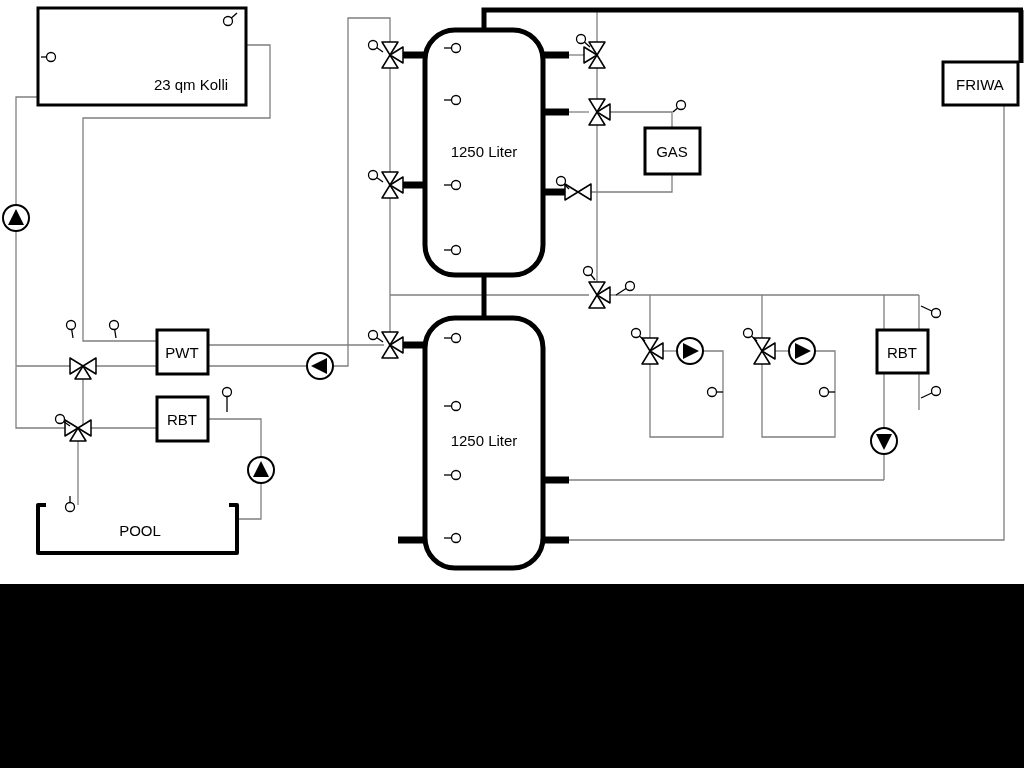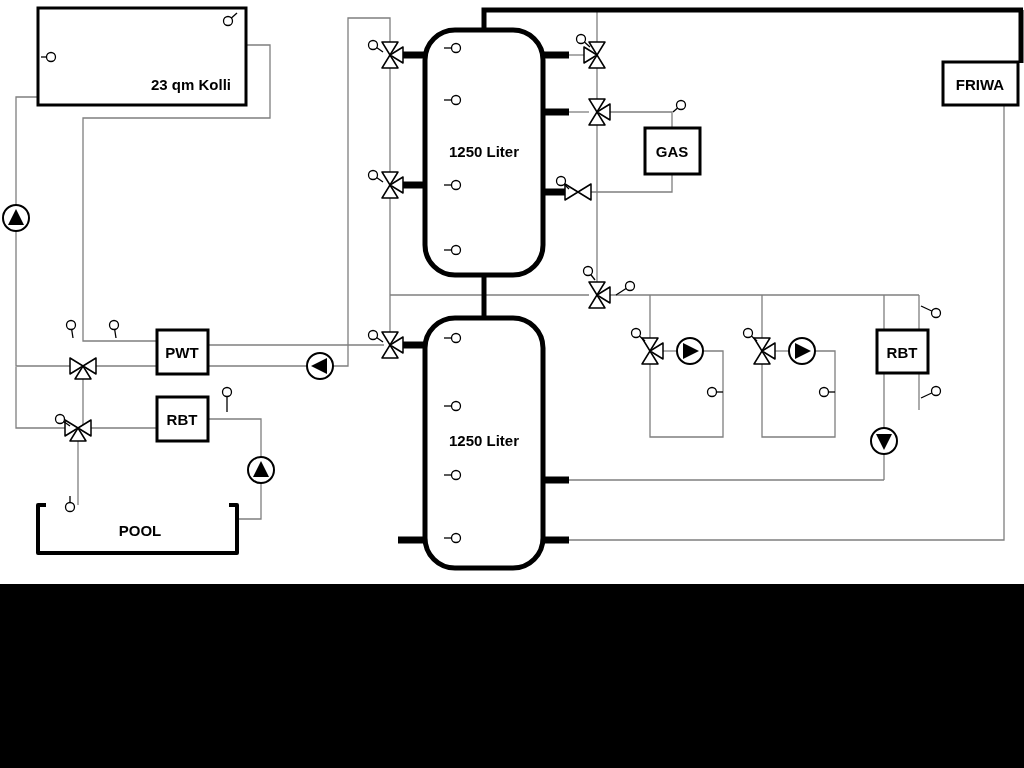--- a/index.html
+++ b/index.html
@@ -1,16 +1,16 @@
 <!DOCTYPE html>
 <html><head>
 <meta charset="utf-8">
 <style>
   html,body{margin:0;padding:0;background:#000;}
-  .stage{position:relative;width:1024px;height:768px;background:#ffffff;overflow:hidden;font-weight:bold;}
+  .stage{position:relative;width:1024px;height:768px;background:#ffffff;overflow:hidden;}
   svg{display:block;}
   .thin{stroke:#7f7f7f;stroke-width:1.3;fill:none;}
   .thick{stroke:#000;fill:none;}
   .box{fill:#fff;stroke:#000;stroke-width:3;}
   .tank{fill:#fff;stroke:#000;stroke-width:5;}
   .pool{fill:none;stroke:#000;stroke-width:4;stroke-linejoin:round;}
   .lbl{font-family:"Liberation Sans",sans-serif;font-size:15px;fill:#000;text-anchor:middle;}
   .pumpc{fill:#fff;stroke:#000;stroke-width:2;}
   .ptri{fill:#000;stroke:none;}
   .valve{fill:#fff;stroke:#000;stroke-width:1.5;stroke-linejoin:round;}

